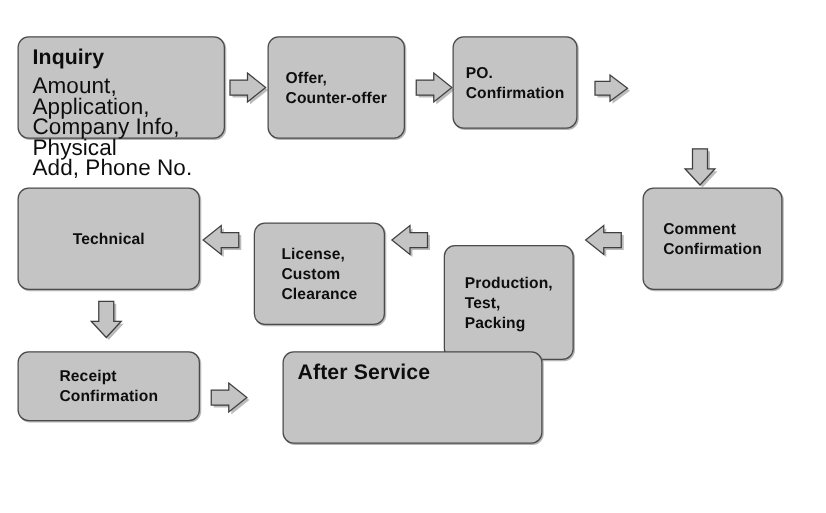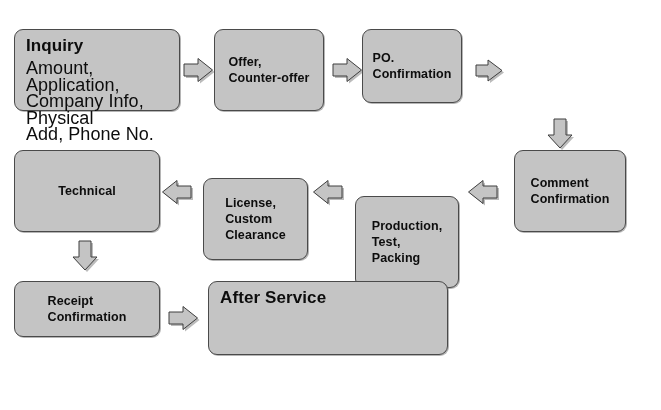--- a/index.html
+++ b/index.html
@@ -186,17 +186,17 @@
 Confirmation</div>
   </div>
 
   <div class="arrow" style="left:166px; top:303px; width:34px; height:30px;">
     <svg width="34" height="30" viewBox="0 0 34 30">
       <path class="shadow" d="M3 9 L17 9 L17 3.5 L31.5 15 L17 26.5 L17 21 L3 21 Z" transform="translate(2,2)"></path>
       <path class="body" d="M3 9 L17 9 L17 3.5 L31.5 15 L17 26.5 L17 21 L3 21 Z"></path>
     </svg>
   </div>
 
-  <div class="node detail" style="left:208px; top:281px; width:240px; height:74px;">
+  <div class="node detail" style="left:226px; top:281px; width:208px; height:74px;">
     <div class="node-title">After Service</div>
   </div>
 
 </div>
 
 </body></html>

